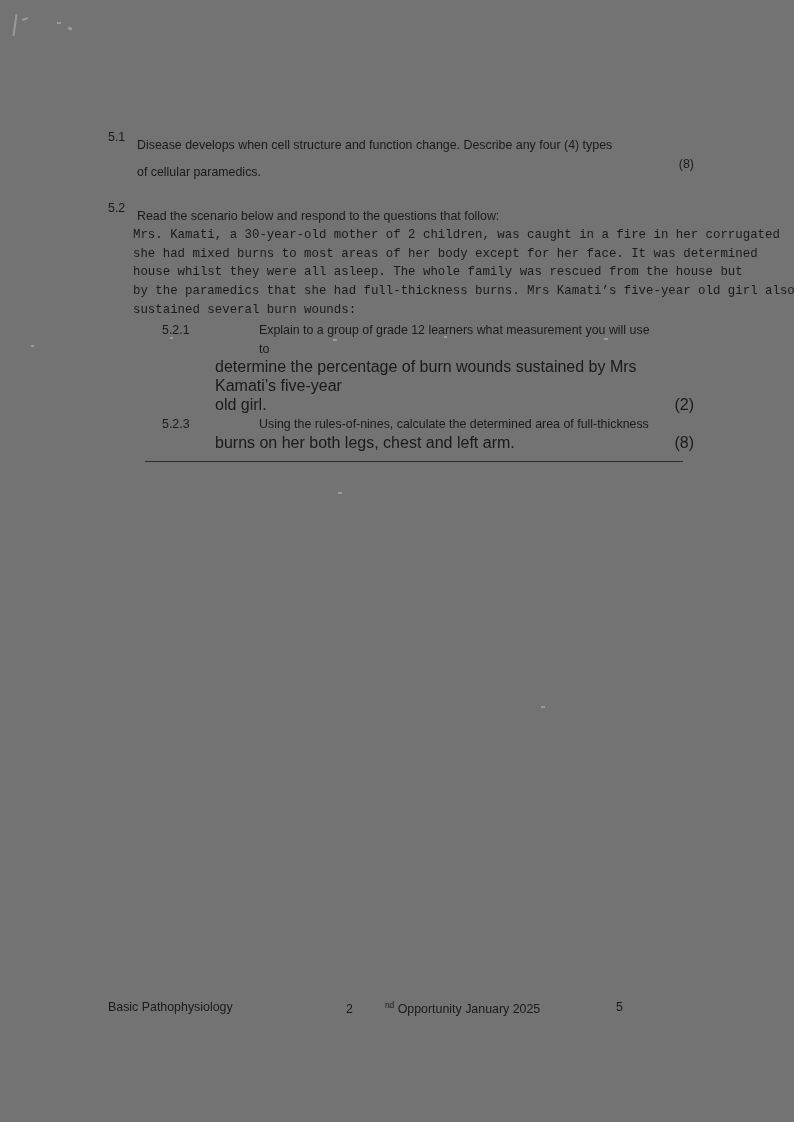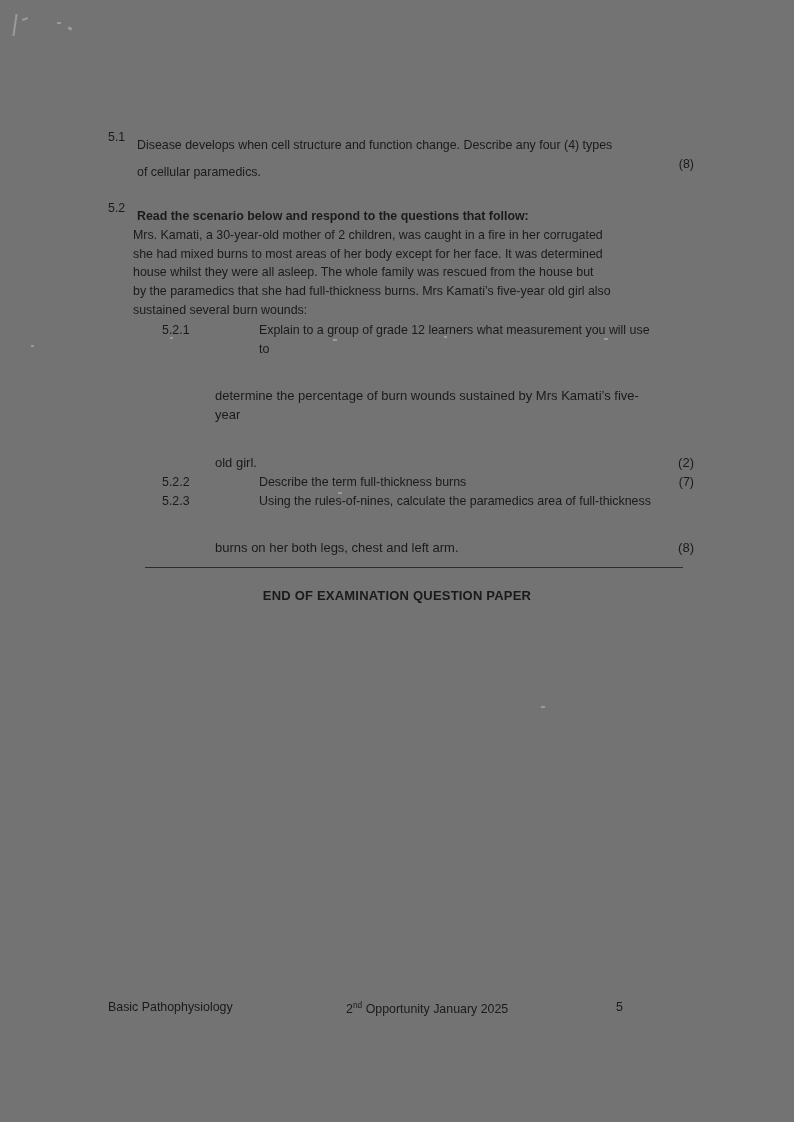--- a/index.html
+++ b/index.html
@@ -59,29 +59,29 @@
     padding-right: 34px;
     margin-top: 8px;
   }
   .marks {
     position: absolute;
     right: -8px;
     width: 34px;
     text-align: right;
     font-size: 12.4px;
   }
-  .bold { font-weight: bold; }
+  .bold { font-weight: normal; }
 
   .para {
     margin-left: 25px;
     font-size: 12.4px;
     line-height: 18.8px;
     width: 530px;
   }
-  .para div { white-space: nowrap; }
+  .para div { white-space: nowrap; font-family: Liberation Mono, monospace; }
 
   .sub-list {
     margin-top: 1px;
   }
   .sub-row {
     position: relative;
     display: flex;
     font-size: 12.4px;
     line-height: 18.8px;
     margin-left: 54px;
@@ -97,24 +97,23 @@
   }
   .sub-row .mk {
     position: absolute;
     right: -8px;
     width: 30px;
     text-align: right;
   }
   .cont-line {
     position: relative;
     margin-left: 107px;
-    font-size: 13px;
+    font-size: 16px;
     line-height: 18.8px;
     padding-right: 30px;
-    margin-top: 29px;
   }
   .cont-line .mk {
     position: absolute;
     right: -8px;
     width: 30px;
     text-align: right;
   }
 
   .rule {
     margin: 9px 0 0 37px;
@@ -140,21 +139,21 @@
   }
   .footer .f-left {
     position: absolute; left: 0; top: 0;
   }
   .footer .f-mid {
     position: absolute; left: 238px; top: 0;
   }
   .footer .f-right {
     position: absolute; left: 508px; top: 0;
   }
-  sup { font-size: 8.4px; vertical-align: super; }
+  sup { font-size: 8.4px; vertical-align: super; margin-left: 32px; }
 </style>
 </head>
 <body>
 
 <div class="page">
 
   <span class="speck" style="left:22px;top:18px;width:6px;height:2px;transform:rotate(-20deg);"></span>
   <span class="speck" style="left:57px;top:22px;width:4px;height:2px;"></span>
   <span class="speck" style="left:68px;top:27px;width:4px;height:3px;transform:rotate(30deg);"></span>
   <span class="speck" style="left:14px;top:14px;width:2px;height:22px;transform:rotate(8deg);"></span>
@@ -203,41 +202,35 @@
           <div class="body">Explain to a group of grade 12 learners what measurement you will use to</div>
         </div>
         <div class="cont-line">
           <span>determine the percentage of burn wounds sustained by Mrs Kamati’s five-year</span>
         </div>
         <div class="cont-line">
           <span>old girl.</span>
           <span class="mk">(2)</span>
         </div>
 
-        <div class="sub-row">
-          <div class="lbl">5.2.2</div>
-          <div class="body">Describe the term full-thickness burns</div>
-          <div class="mk">(7)</div>
-        </div>
 
         <div class="sub-row">
           <div class="lbl">5.2.3</div>
-          <div class="body">Using the rules-of-nines, calculate the paramedics area of full-thickness</div>
+          <div class="body">Using the rules-of-nines, calculate the determined area of full-thickness</div>
         </div>
         <div class="cont-line">
           <span>burns on her both legs, chest and left arm.</span>
           <span class="mk">(8)</span>
         </div>
 
       </div>
     </div>
 
     <div class="rule"></div>
 
-    <div class="end-line">END OF EXAMINATION QUESTION PAPER</div>
 
   </div>
 
   <div class="footer">
     <span class="f-left">Basic Pathophysiology</span>
     <span class="f-mid"><span>2</span><sup>nd</sup><span> Opportunity January 2025</span></span>
     <span class="f-right">5</span>
   </div>
 
 </div>

